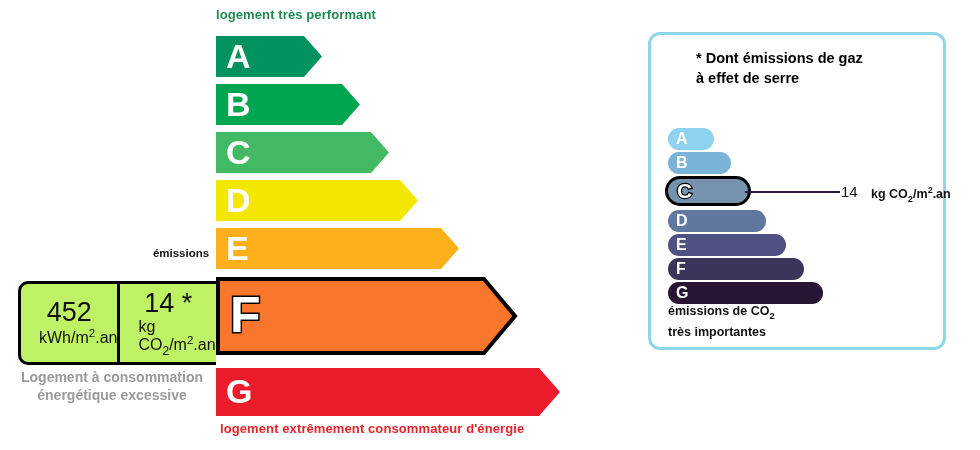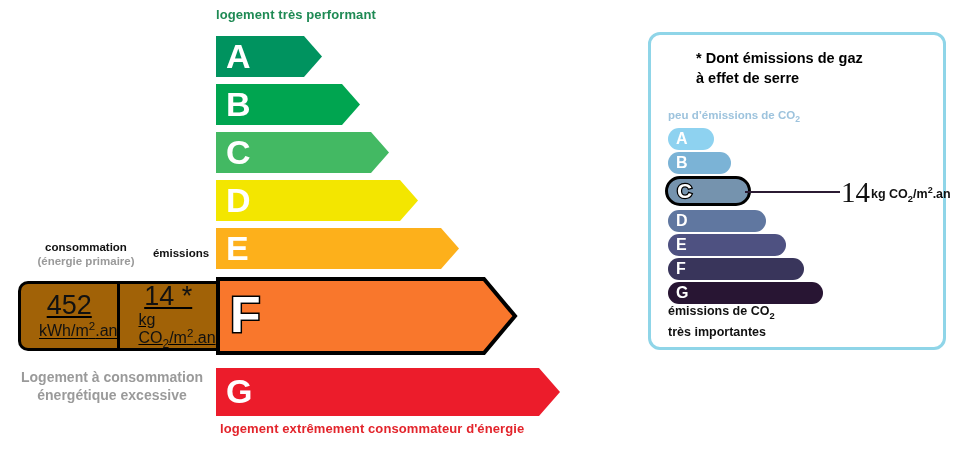--- a/index.html
+++ b/index.html
@@ -36,28 +36,27 @@
     font-size:50px;
     left:14px;
     color:#ffffff;
     -webkit-text-stroke:3px #000;
     paint-order:stroke fill;
   }
 
   
   #value-box{
     position:absolute; left:18px; top:281px;
-    width:198px; height:70px;
+    width:198px; height:84px;
     box-sizing:border-box;
-    background:#a16207;
+    background:#bef264;
     border:3px solid #000;
     border-right:none;
     border-radius:10px 0 0 10px;
     display:flex;
-    text-decoration:underline;
   }
   .vb-cell{
     flex:1 1 50%;
     display:flex;flex-direction:column;
     align-items:center;justify-content:center;
     gap:2px;
   }
   .vb-cell.left{border-right:3px solid #000;}
   .vb-num{font-size:27px;font-weight:normal;color:#111;line-height:1;}
   .vb-unit{font-size:16px;color:#111;line-height:1;padding-left:18px;}
@@ -113,21 +112,21 @@
     color:#fff;font-size:21px;left:9px;
     -webkit-text-stroke:2.5px #000;
     paint-order:stroke fill;
   }
   #co2-leader{
     position:absolute;left:745px;top:191px;width:95px;height:2px;
     background:#2B1B33;
   }
   #co2-value{
     position:absolute;left:841px;top:179px;
-    font-size:29px;color:#111;line-height:26px;font-family:Liberation Serif, serif;
+    font-size:15px;color:#111;line-height:26px;
   }
   #co2-value-unit{
     position:absolute;left:871px;top:185px;
     font-size:12.5px;font-weight:bold;color:#111;
   }
   sub{font-size:.75em;}
   sup{font-size:.72em;}
 </style>
 </head>
 <body>
@@ -184,24 +183,20 @@
       <svg class="bar-svg" width="344" height="48" viewBox="0 0 344 48">
         <polygon points="0,0 323,0 344,24 323,48 0,48" fill="#EC1C2B"></polygon>
       </svg>
       <span class="bar-letter">G</span>
     </div>
 
     <div id="dpe-bottom-caption">logement extrêmement consommateur d'énergie</div>
   </div>
 
   <div id="labels-above">
-    <div class="lbl-conso">
-      <span>consommation</span>
-      <span class="sub">(énergie primaire)</span>
-    </div>
     <div class="lbl-emis">émissions</div>
   </div>
 
   <div id="value-box">
     <div class="vb-cell left">
       <div class="vb-num">452</div>
       <div class="vb-unit"><span>kWh/m</span><sup>2</sup><span>.an</span></div>
     </div>
     <div class="vb-cell">
       <div class="vb-num">14 *</div>
@@ -214,21 +209,20 @@
     <div>énergétique excessive</div>
   </div>
 
   <div id="co2-panel"></div>
 
   <div id="co2-title">
     <div>* Dont émissions de gaz</div>
     <div>à effet de serre</div>
   </div>
 
-  <div id="co2-top-caption"><span>peu d’émissions de CO</span><sub>2</sub></div>
 
   <div class="co2-row" style="top:128px;width:46px;background:#8ED2F0;">
     <span class="co2-letter">A</span>
   </div>
   <div class="co2-row" style="top:152px;width:63px;background:#7BB3D6;">
     <span class="co2-letter">B</span>
   </div>
   <div class="co2-row selected" style="top:176px;width:86px;background:#7593AE;">
     <span class="co2-letter">C</span>
   </div>

